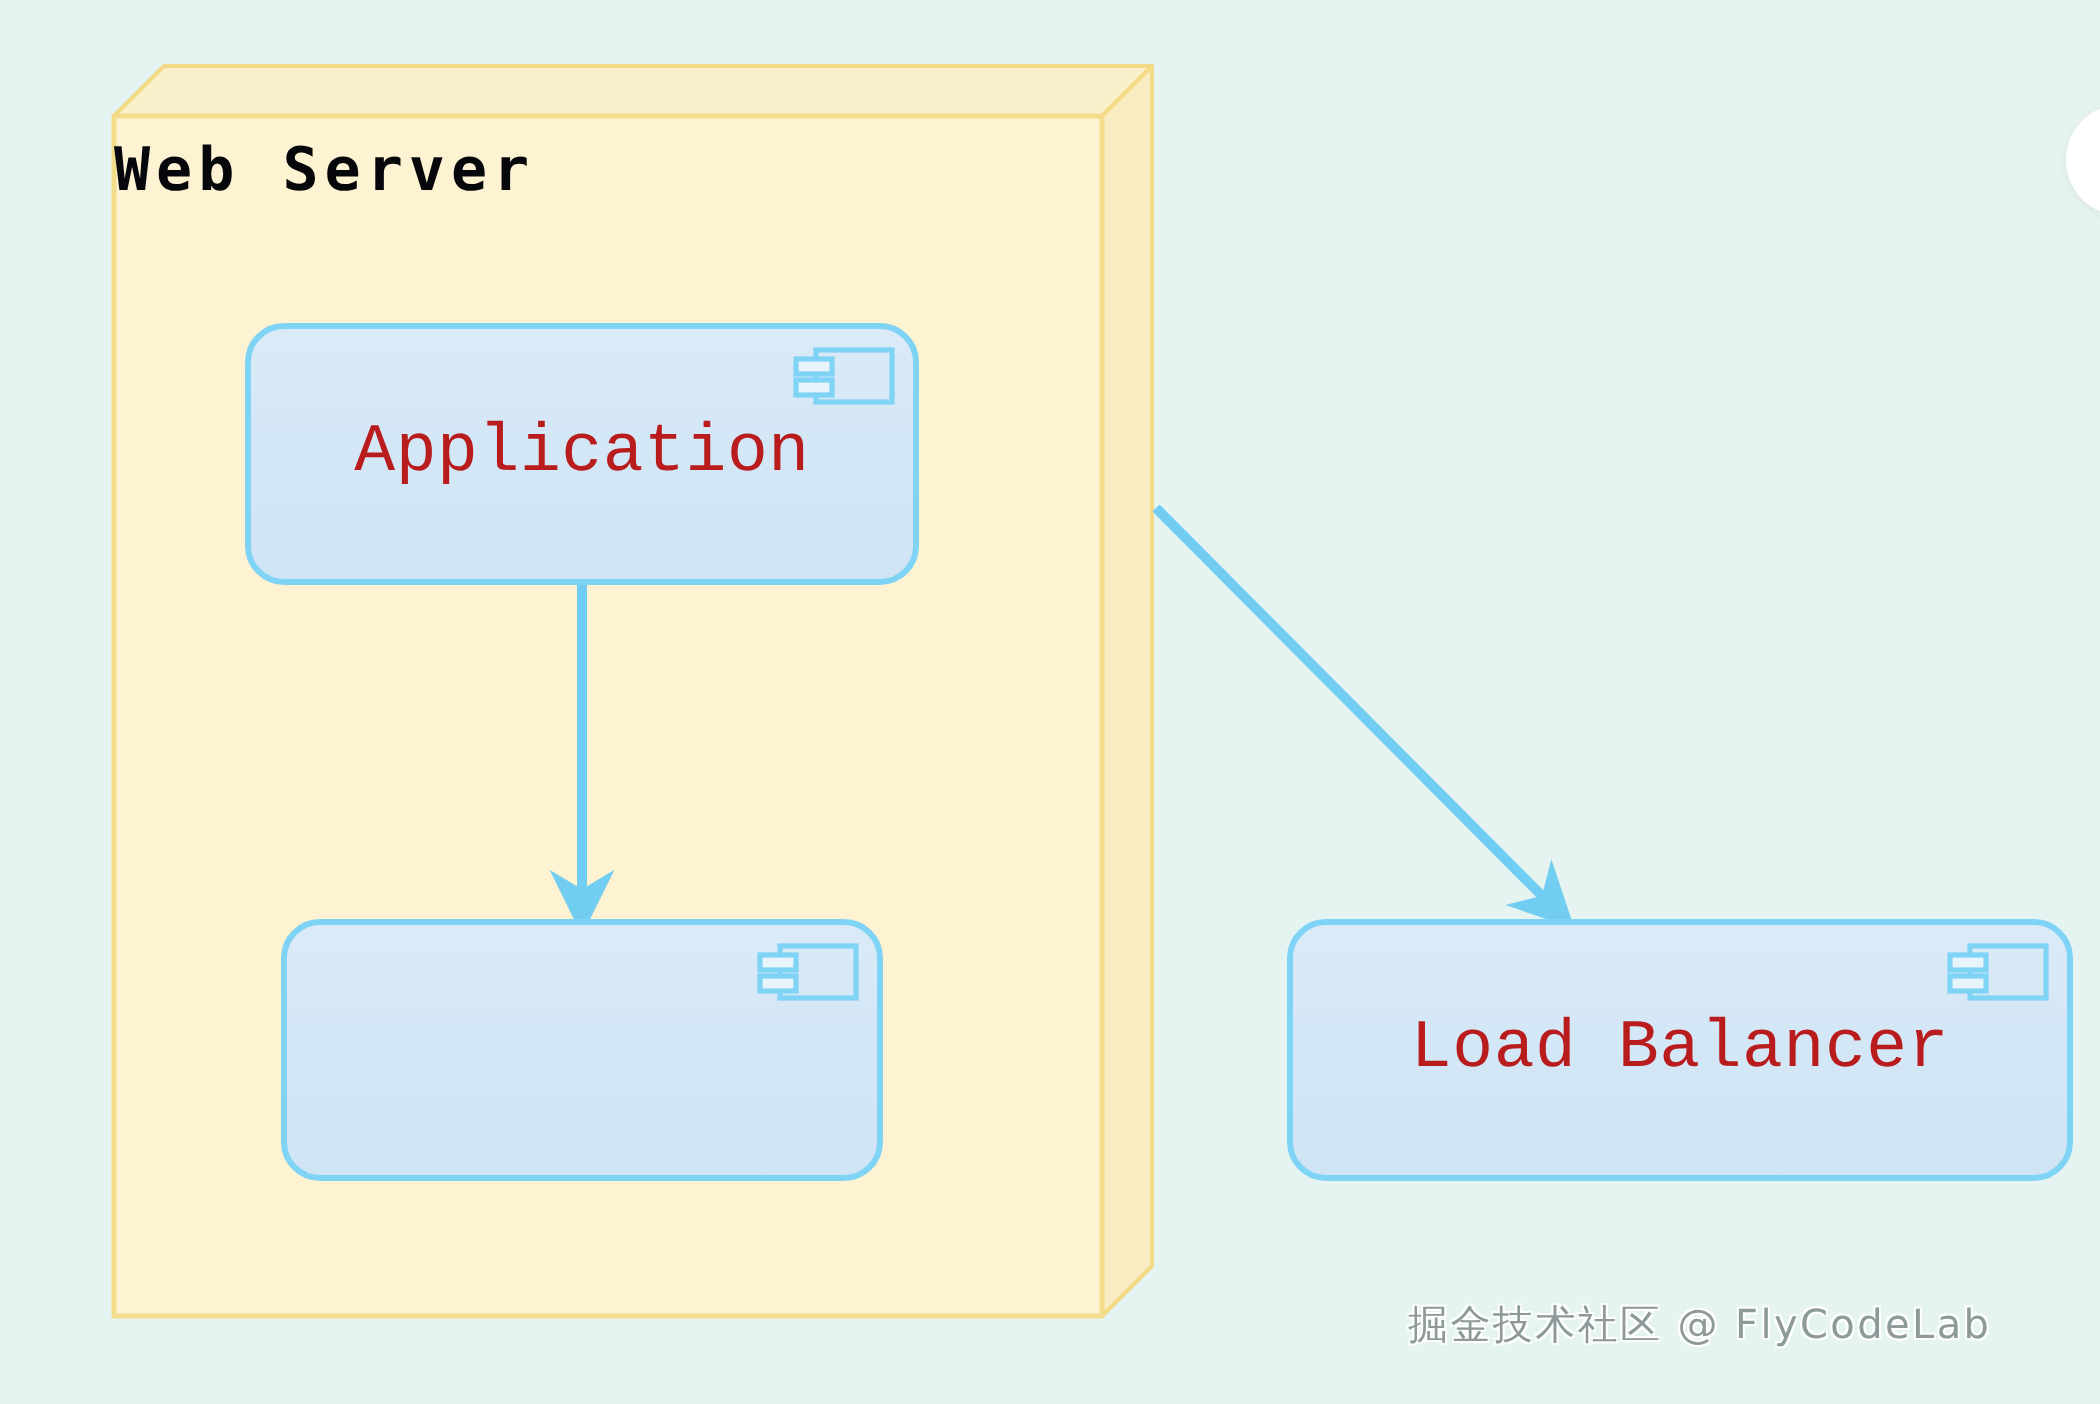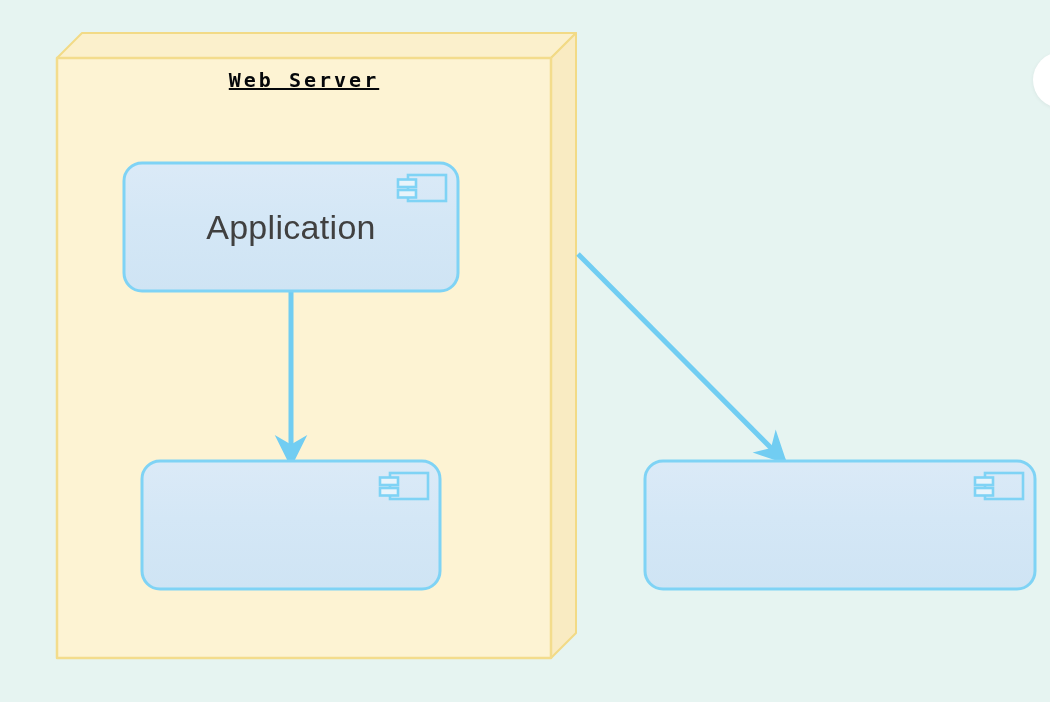--- a/index.html
+++ b/index.html
@@ -30,40 +30,39 @@
     height: 702px;
     display: block;
   }
 
   
   .node-title {
     position: absolute;
     left: 57px;
     top: 68px;
     width: 494px;
-    text-align: center;
+    text-align: left;
     font-family: "DejaVu Sans Mono", "Liberation Mono", monospace;
-    font-size: 20px;
+    font-size: 30px;
     font-weight: 700;
     letter-spacing: 3px;
     color: #05070a;
     white-space: nowrap;
     pointer-events: none;
-    text-decoration: underline;
   }
 
   .comp-label {
     position: absolute;
     display: flex;
     align-items: center;
     justify-content: center;
-    font-family: Liberation Sans, sans-serif;
+    font-family: Liberation Mono, monospace;
     font-size: 34px;
     font-weight: 400;
-    color: #404040;
+    color: #b91c1c;
     letter-spacing: 0.3px;
     white-space: nowrap;
     pointer-events: none;
   }
   #label-application { left: 124px; top: 196px; width: 334px; height: 62px; }
   #label-database    { left: 142px; top: 494px; width: 298px; height: 62px; }
   #label-loadbalancer{ left: 645px; top: 494px; width: 390px; height: 62px; }
 
   
   #watermark {
@@ -153,17 +152,19 @@
         <rect x="-4" y="15" width="18" height="7.5" fill="#e8f4fb" stroke="#7fd3f5" stroke-width="2.6"></rect>
       </g>
     </g>
   </svg>
 
   <div class="node-title">Web Server</div>
 
   <div class="comp-label" id="label-application">Application</div>
 
 
+  <div class="comp-label" id="label-loadbalancer">Load Balancer</div>
 
+  <div id="watermark">掘金技术社区 @ FlyCodeLab</div>
 
   <div id="edge-chip"></div>
 
 </div>
 
 </body></html>

